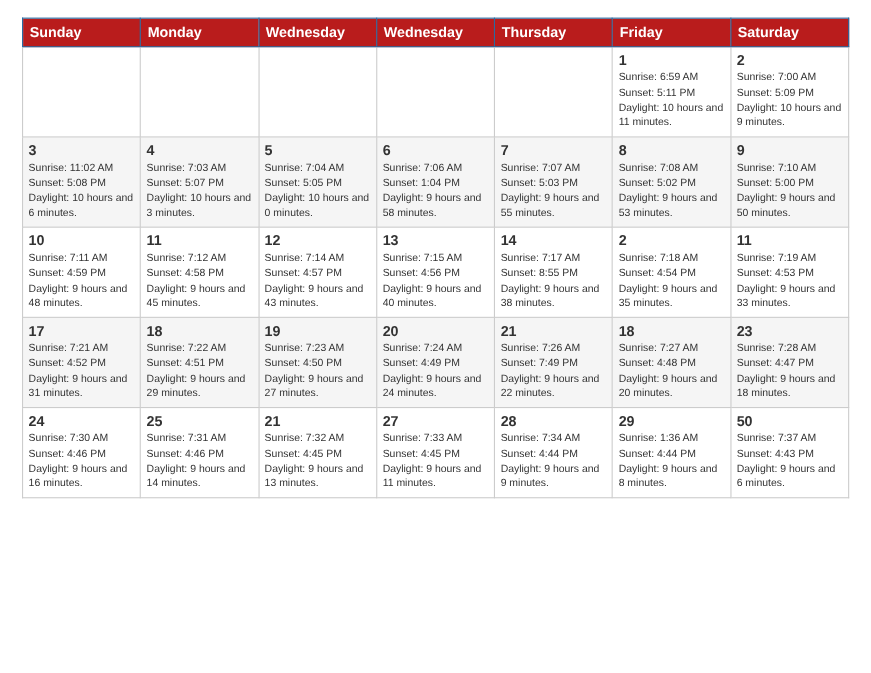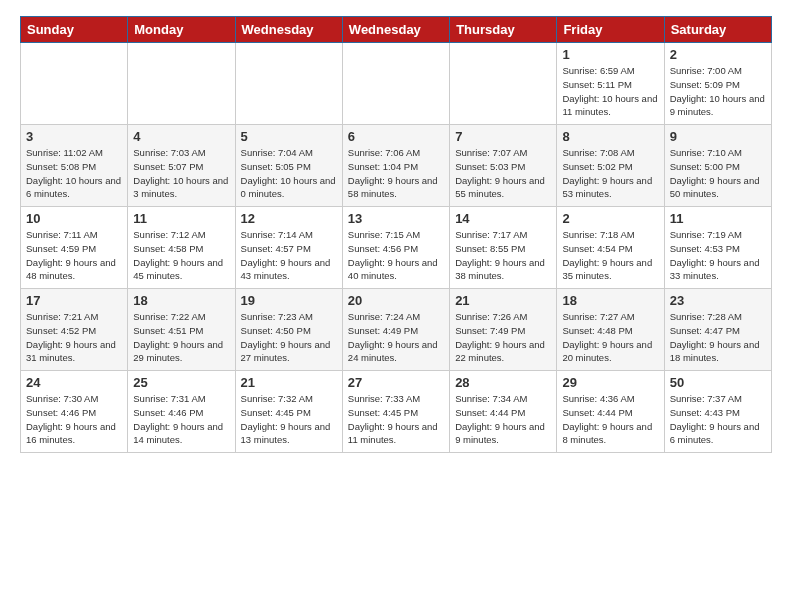--- a/index.html
+++ b/index.html
@@ -287,21 +287,21 @@
 Daylight: 9 hours and 11 minutes.</div>
           </td>
           <td>
             <span class="day-num">28</span>
             <div class="day-info">Sunrise: 7:34 AM
 Sunset: 4:44 PM
 Daylight: 9 hours and 9 minutes.</div>
           </td>
           <td>
             <span class="day-num">29</span>
-            <div class="day-info">Sunrise: 4:36 AM
+            <div class="day-info">Sunrise: 1:36 AM
 Sunset: 4:44 PM
 Daylight: 9 hours and 8 minutes.</div>
           </td>
           <td>
             <span class="day-num">50</span>
             <div class="day-info">Sunrise: 7:37 AM
 Sunset: 4:43 PM
 Daylight: 9 hours and 6 minutes.</div>
           </td>
         </tr>

